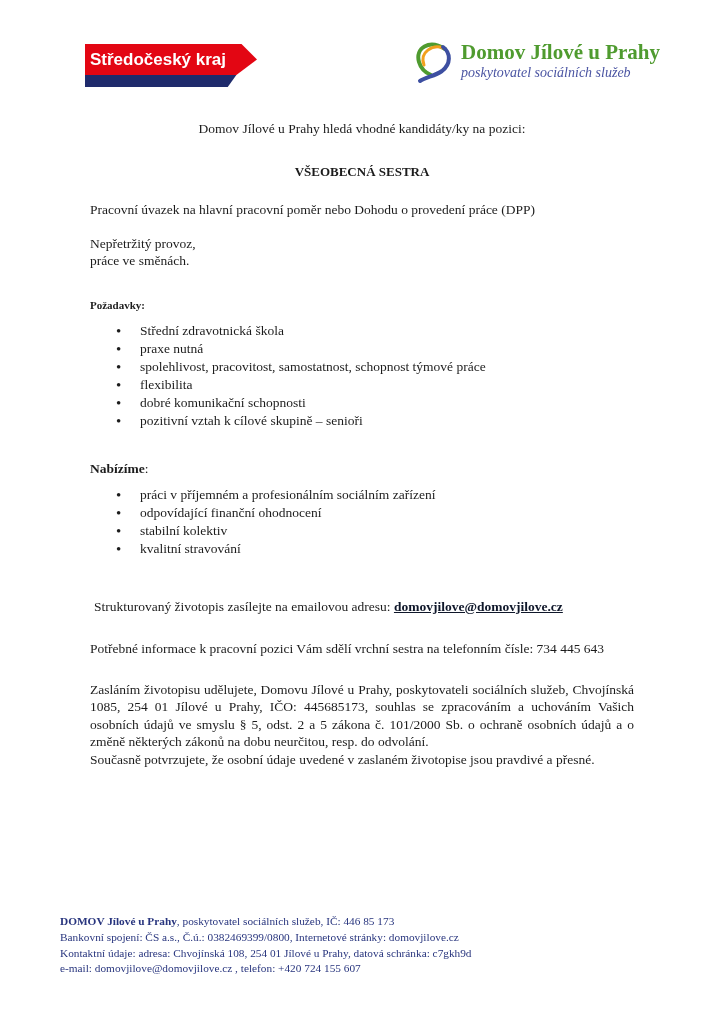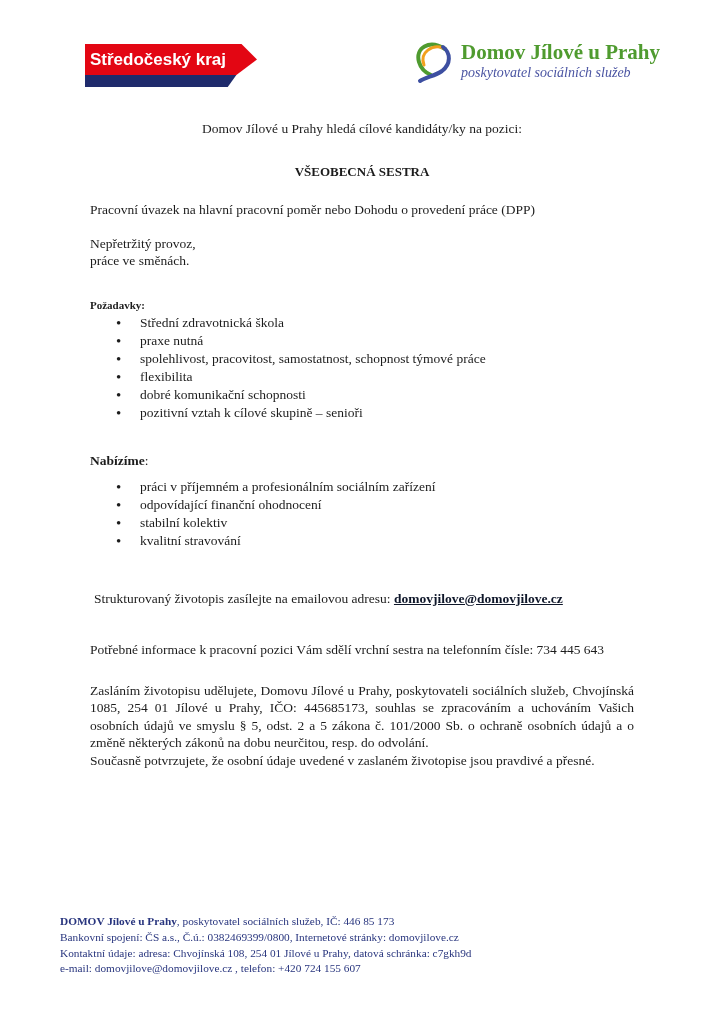--- a/index.html
+++ b/index.html
@@ -63,35 +63,35 @@
   }
 
   
   .content { position: absolute; top: 96px; left: 90px; right: 90px; }
   .center { text-align: center; }
   .intro-line { margin-top: 24px; }
   .position-title { margin-top: 25px; font-size: 13px; font-weight: bold; text-align: center; }
   .contract-line { margin-top: 21px; }
   .operation-block { margin-top: 16px; }
   .section-heading { margin-top: 27px; font-weight: bold; font-size: 11px; }
-  .bullet-list { margin-top: 0; list-style: none; }
+  .bullet-list { margin-top: 8px; list-style: none; }
   .bullet-list li { position: relative; padding-left: 50px; line-height: 18px; }
   .bullet-list li::before {
     content: "\2022";
     position: absolute;
     left: 26px;
     font-size: 15px;
   }
   .offer-heading { margin-top: 30px; font-size: 13.5px; }
   .offer-heading .bold { font-weight: bold; }
   .nastup-line { margin-top: 20px; }
   .bold { font-weight: bold; }
   .cv-line { margin-top: 40px; padding-left: 4px; }
   .email-link { font-weight: bold; text-decoration: underline; color: #0f172a; text-align: center; }
-  .info-line { margin-top: 34px; }
+  .info-line { margin-top: 25px; }
   .consent-1 { margin-top: 23px; text-align: justify; }
   .consent-2 { text-align: left; }
 
   
   .footer {
     position: absolute;
     top: 914px; left: 60px; right: 60px;
     text-align: left;
     color: #28357e;
     font-size: 11.3px;
@@ -116,21 +116,21 @@
       </svg>
       <div class="domov-text">
         <span class="domov-title">Domov Jílové u Prahy</span>
         <span class="domov-subtitle">poskytovatel sociálních služeb</span>
       </div>
     </div>
   </div>
 
   <div class="content">
 
-    <p class="intro-line center">Domov Jílové u Prahy hledá cílové kandidáty/ky na pozici:</p>
+    <p class="intro-line center">Domov Jílové u Prahy hledá vhodné kandidáty/ky na pozici:</p>
 
     <p class="position-title">VŠEOBECNÁ SESTRA</p>
 
     <p class="contract-line">Pracovní úvazek na hlavní pracovní poměr nebo Dohodu o provedení práce (DPP)</p>
 
     <div class="operation-block">
       <div>Nepřetržitý provoz,</div>
       <div>práce ve směnách.</div>
     </div>
 

